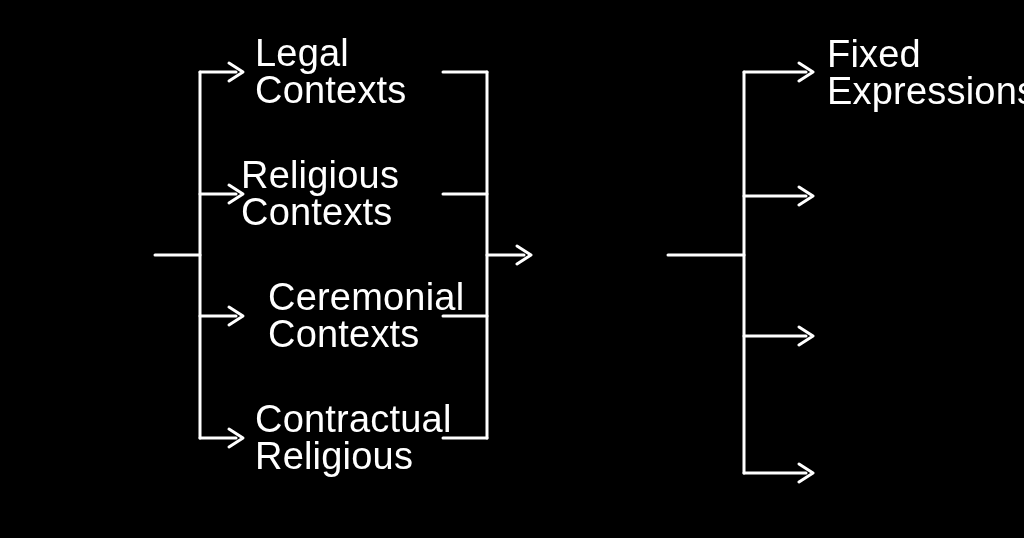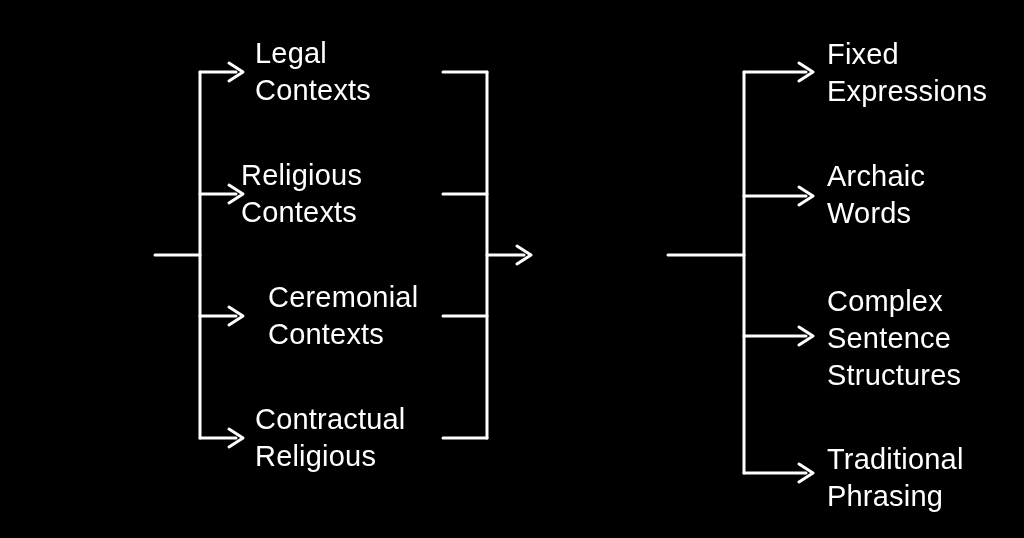--- a/index.html
+++ b/index.html
@@ -23,21 +23,21 @@
   .connector-layer path {
     stroke: var(--fg, #fff);
     stroke-width: 3;
     fill: none;
     stroke-linecap: round;
     stroke-linejoin: round;
   }
   .node {
     position: absolute;
     color: var(--fg, #fff);
-    font-size: 29px;
+    font-size: 38px;
     line-height: 37px;
     white-space: pre-line;
     letter-spacing: 0.2px;
   }
 </style>
 </head>
 <body>
 
 <div class="canvas" style="--bg: #000000; --fg: #ffffff;">
 
@@ -80,21 +80,14 @@
   <div class="node" style="left:241px; top:157px">Religious
 Contexts</div>
   <div class="node" style="left:268px; top:279px">Ceremonial
 Contexts</div>
   <div class="node" style="left:255px; top:401px">Contractual
 Religious</div>
 
 
   <div class="node" style="left:827px; top:36px">Fixed
 Expressions</div>
-  <div class="node" style="left:827px; top:158px">Archaic
-Words</div>
-  <div class="node" style="left:827px; top:283px">Complex
-Sentence
-Structures</div>
-  <div class="node" style="left:827px; top:441px">Traditional
-Phrasing</div>
 
 </div>
 
 </body></html>

